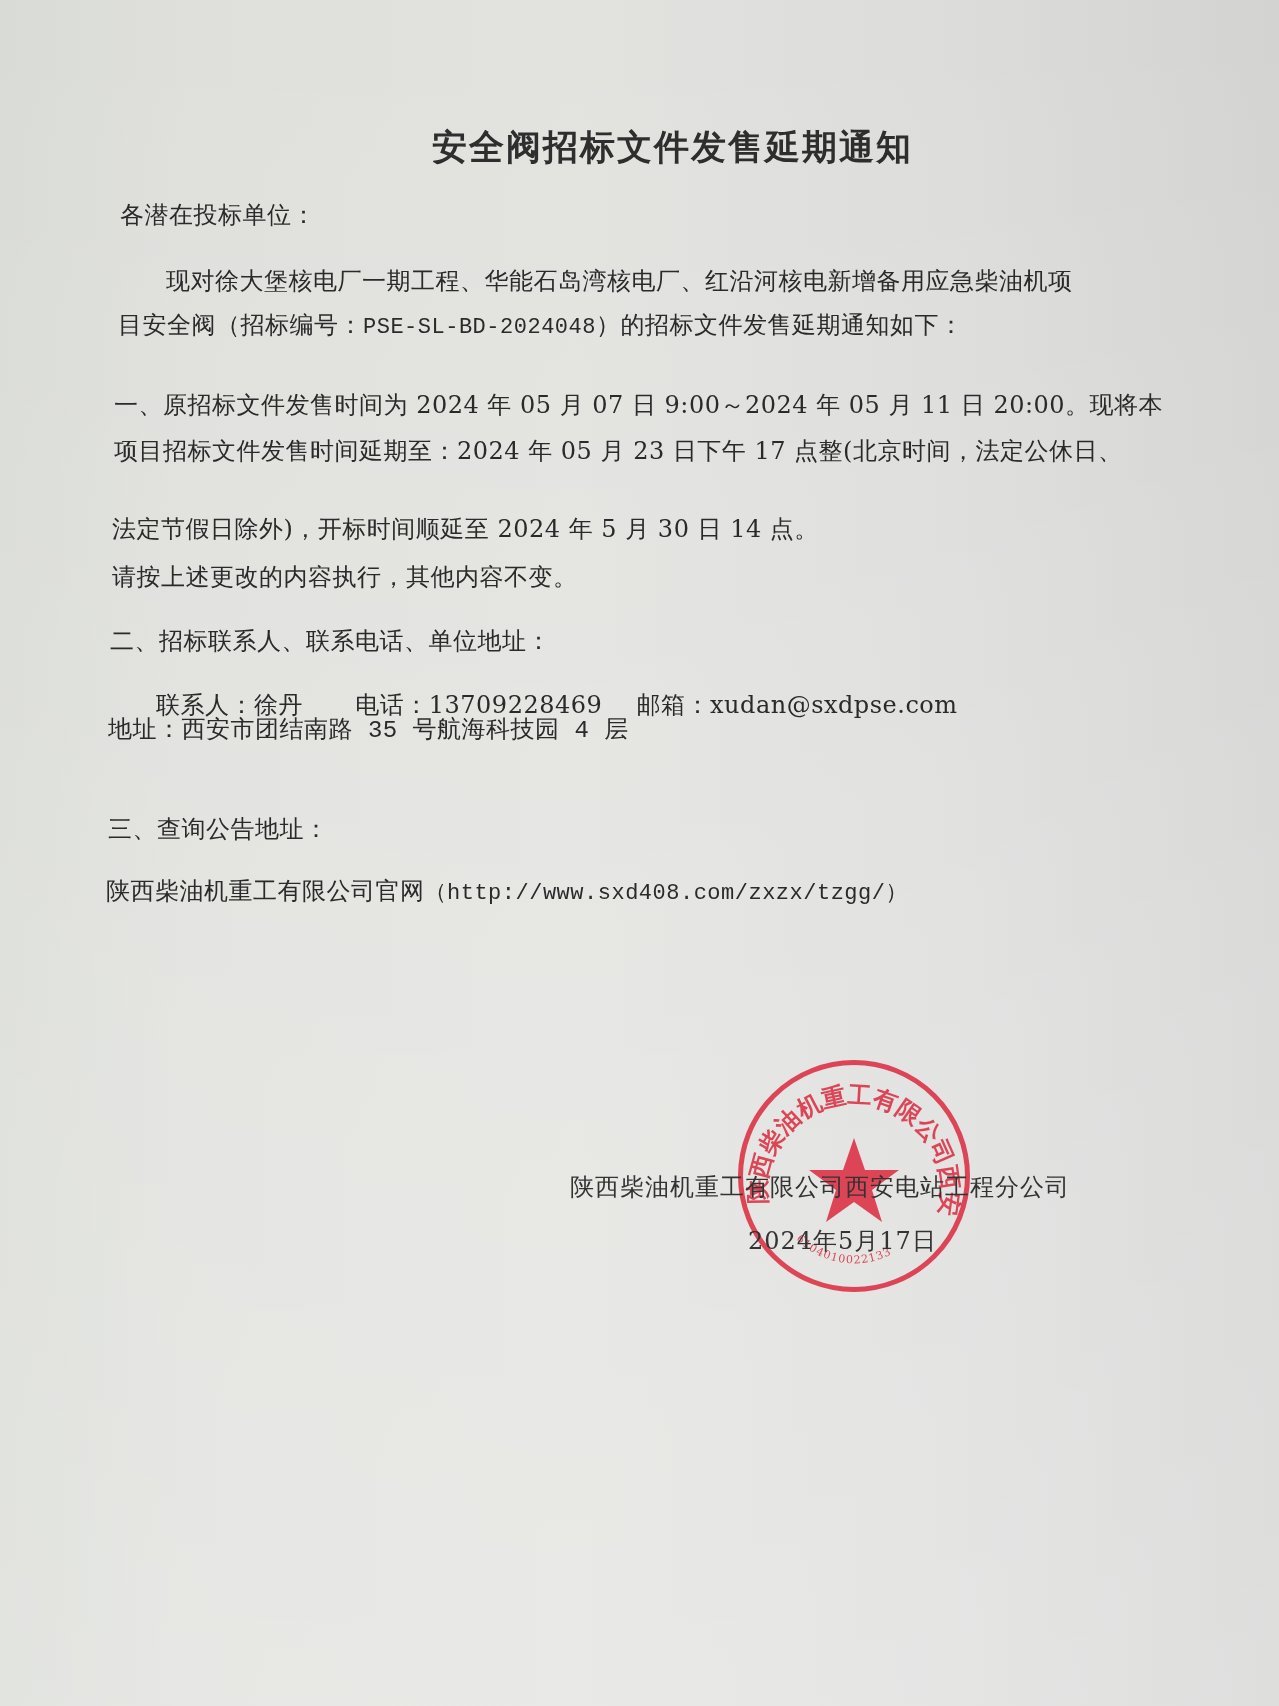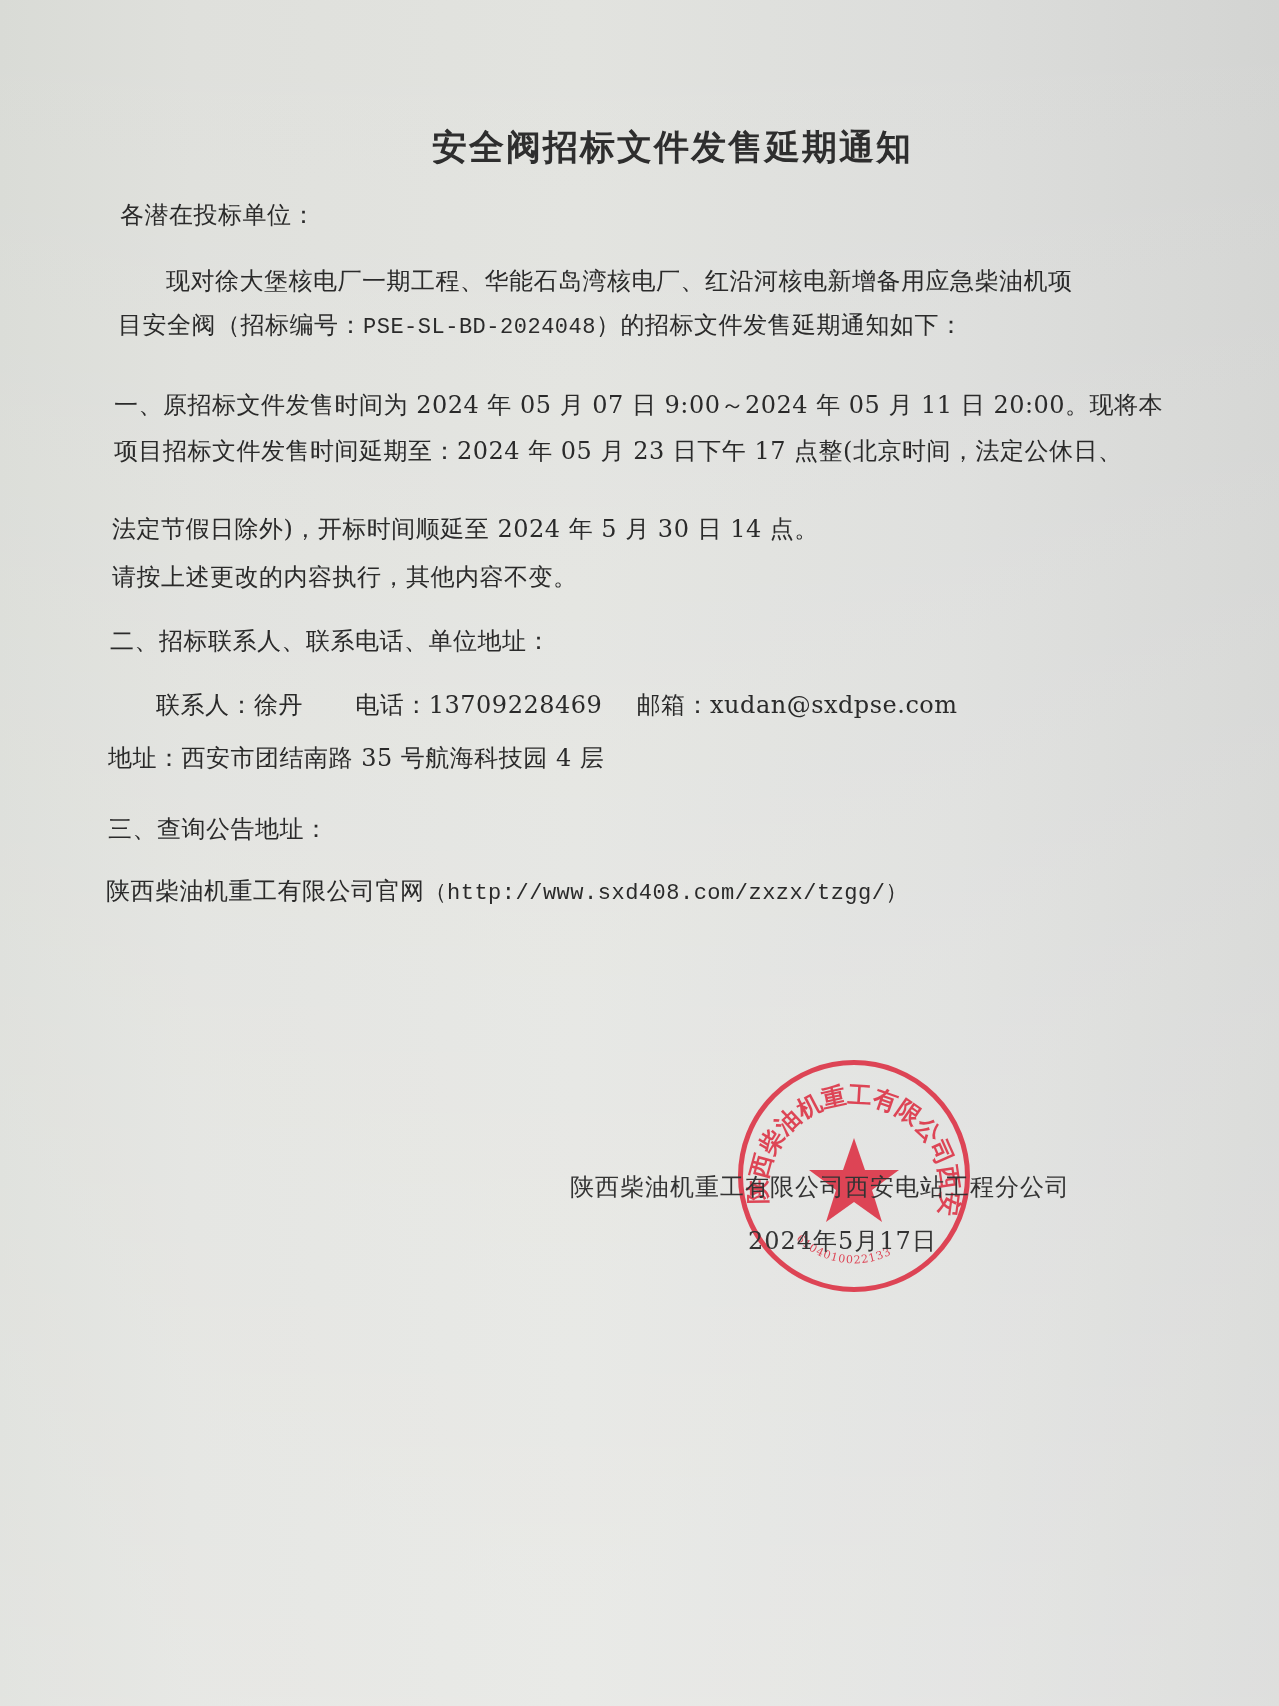--- a/index.html
+++ b/index.html
@@ -93,21 +93,21 @@
 <div class="line" style="left:110px; top:626px;">二、招标联系人、联系电话、单位地址：</div>
 
 <div class="line" style="left:108px; top:690px;margin-left:48px;">
   <span>联系人：</span><span>徐丹</span>
   <span style="display:inline-block; width:36px;"></span>
   <span>电话：</span><span>13709228469</span>
   <span style="display:inline-block; width:18px;"></span>
   <span>邮箱：</span><span>xudan@sxdpse.com</span>
 </div>
 
-<div class="line" style="left:108px; top:743px;">
+<div class="line" style="left:108px; top:716px;font-family:Liberation Mono, monospace;">
   <span>地址：</span><span>西安市团结南路 35 号航海科技园 4 层</span>
 </div>
 
 <div class="line" style="left:108px; top:814px;">三、查询公告地址：</div>
 
 <div class="line" style="left:106px; top:876px;">
   <span>陕西柴油机重工有限公司官网</span><span class="mono">（http://www.sxd408.com/zxzx/tzgg/）</span>
 </div>
 
 <div class="stamp">

